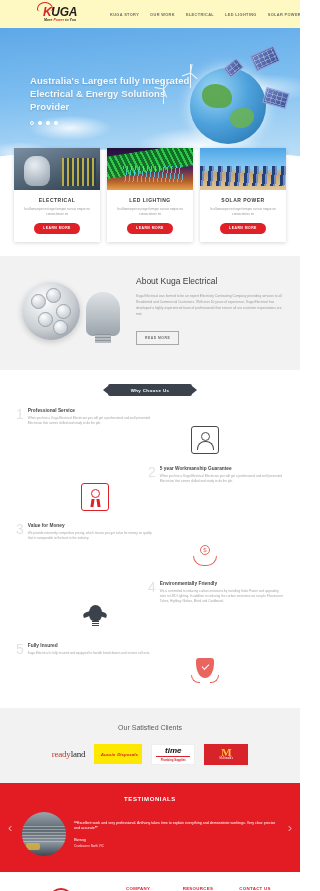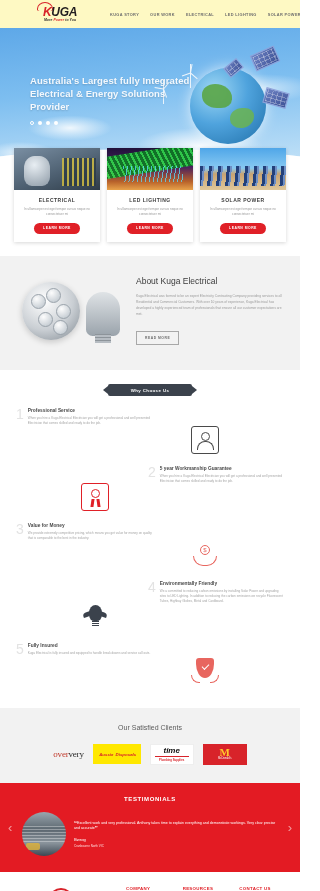--- a/index.html
+++ b/index.html
@@ -417,21 +417,21 @@
           <div class="hd"></div>
           <div class="hd r"></div>
       </div>
     </div>
   </div>
 
   <div class="clients">
     <h2>Our Satisfied Clients</h2>
     <div class="logos">
       <div class="cl">
-        <div class="cl-sexyland"><span>over</span><em>very</em></div>
+        <div class="cl-sexyland"><span>ready</span><em>land</em></div>
       </div>
       <div class="cl">
         <div class="cl-aussie">
             <span>Aussie</span>
             <span>Disposals</span>
           </div>
       </div>
       <div class="cl">
         <div class="cl-swan">
           <b>time</b>

